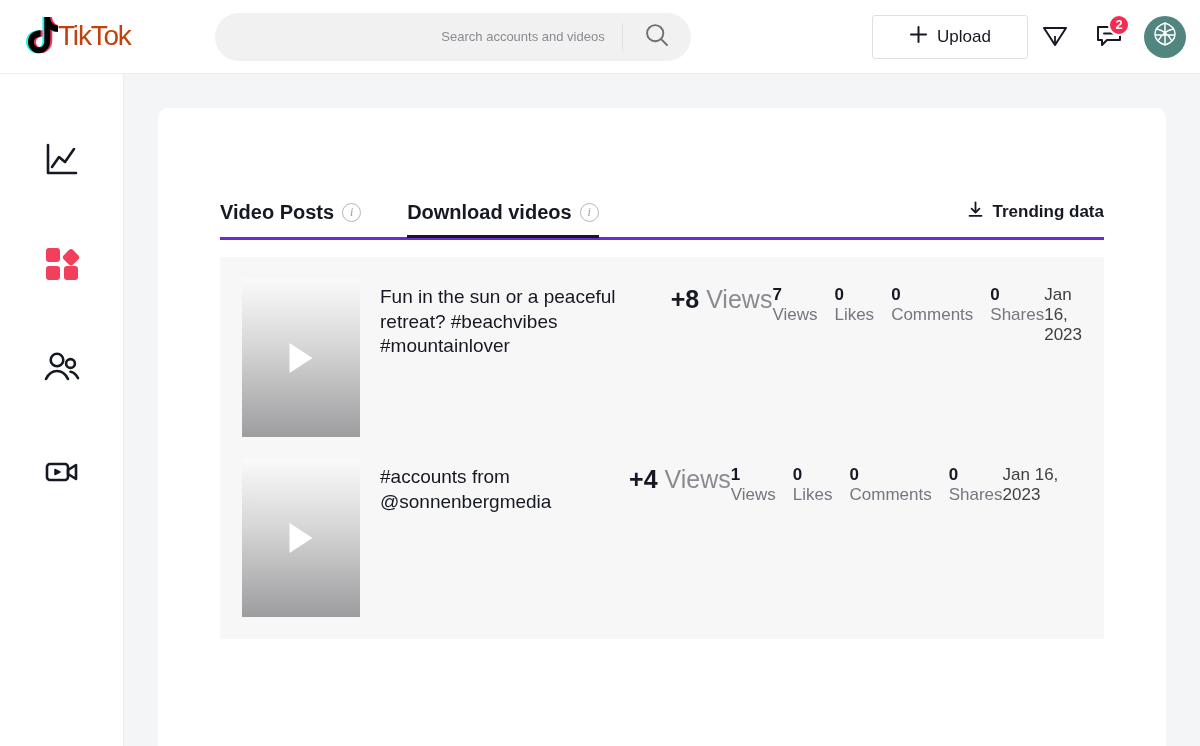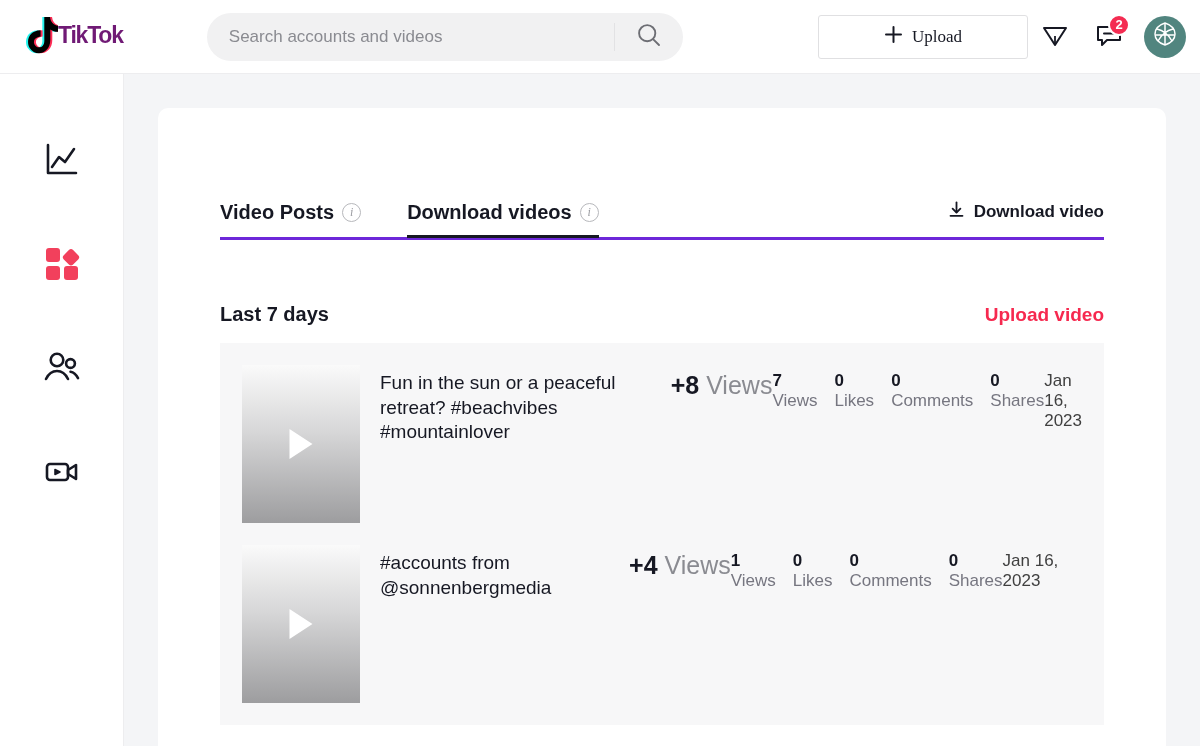--- a/index.html
+++ b/index.html
@@ -21,62 +21,62 @@
     z-index: 20;
   }
   .logo {
     display: flex; align-items: center;
     margin-left: 16px;
     height: 50px;
     cursor: pointer;
   }
   .logo-note { width: 42px; height: 44px; position: relative; }
   .logo-text {
-    font-size: 23px; font-weight: bold;
-    letter-spacing: -1.2px; color: #701a75;
+    font-size: 28px; font-weight: normal;
+    letter-spacing: -1.2px; color: #c2410c;
     position: relative; top: -1px;
   }
 
   .search-wrap {
     margin-left: 84px;
     width: 476px; height: 48px;
     background: #f1f1f2;
     border-radius: 92px;
     display: flex; align-items: center;
     position: relative;
     cursor: text;
   }
   .search-input {
     border: 0; outline: 0; background: transparent;
     font-family: "Liberation Sans", sans-serif;
-    font-size: 17px; color: #16182357;
-    margin-left: 22px; width: 380px;
+    font-size: 13px; color: #16182357;
+    margin-left: 10px; width: 380px; text-align: right;
   }
   .search-input::placeholder { color: #8a8b91; opacity: 1; }
   .search-divider {
     position: absolute; right: 68px;
     width: 1px; height: 28px; background: #e2e2e4;
   }
   .search-btn {
     position: absolute; right: 0; width: 68px; height: 48px;
     display: flex; align-items: center; justify-content: center;
     background: transparent; border: 0; cursor: pointer;
   }
 
   .header-right {
     margin-left: auto; display: flex; align-items: center;
     margin-right: 14px; gap: 0px;
   }
   .upload-btn {
     display: flex; align-items: center; justify-content: center;
     gap: 9px;
-    width: 210px; height: 44px;
+    width: 156px; height: 44px;
     border: 1px solid #e0e0e2; background: #fff;
     border-radius: 3px; cursor: pointer;
-    font-family: Liberation Serif, serif;
+    font-family: Liberation Sans, sans-serif;
     font-size: 17px; color: #161823;
   }
   .icon-btn {
     width: 54px; height: 48px; display: flex;
     align-items: center; justify-content: center;
     background: transparent; border: 0; cursor: pointer;
     position: relative;
   }
   .badge {
     position: absolute; top: 1px; right: 6px;
@@ -334,28 +334,24 @@
         <span class="info-ico">i</span>
       </div>
       <div class="download-link">
         <span>
           <svg width="17" height="17" viewBox="0 0 17 17" fill="none" stroke="#161823" stroke-width="1.8" stroke-linecap="round" stroke-linejoin="round">
             <line x1="8.5" y1="1.5" x2="8.5" y2="11"></line>
             <path d="M4.6 7.6l3.9 3.9 3.9-3.9"></path>
             <line x1="2.5" y1="14.8" x2="14.5" y2="14.8"></line>
           </svg>
         </span>
-        <span>Download video</span>
+        <span>Trending data</span>
       </div>
     </div>
 
-    <div class="section-head">
-      <span class="section-title">Last 7 days</span>
-      <span class="upload-video-link">Upload video</span>
-    </div>
 
     <div class="video-panel">
 
       <div class="video-row">
         <div class="thumb">
           <span class="play-tri"></span>
         </div>
         <div class="row-body">
           <div class="row-top">
             <span class="row-title">Fun in the sun or a peaceful retreat? #beachvibes #mountainlover</span>

